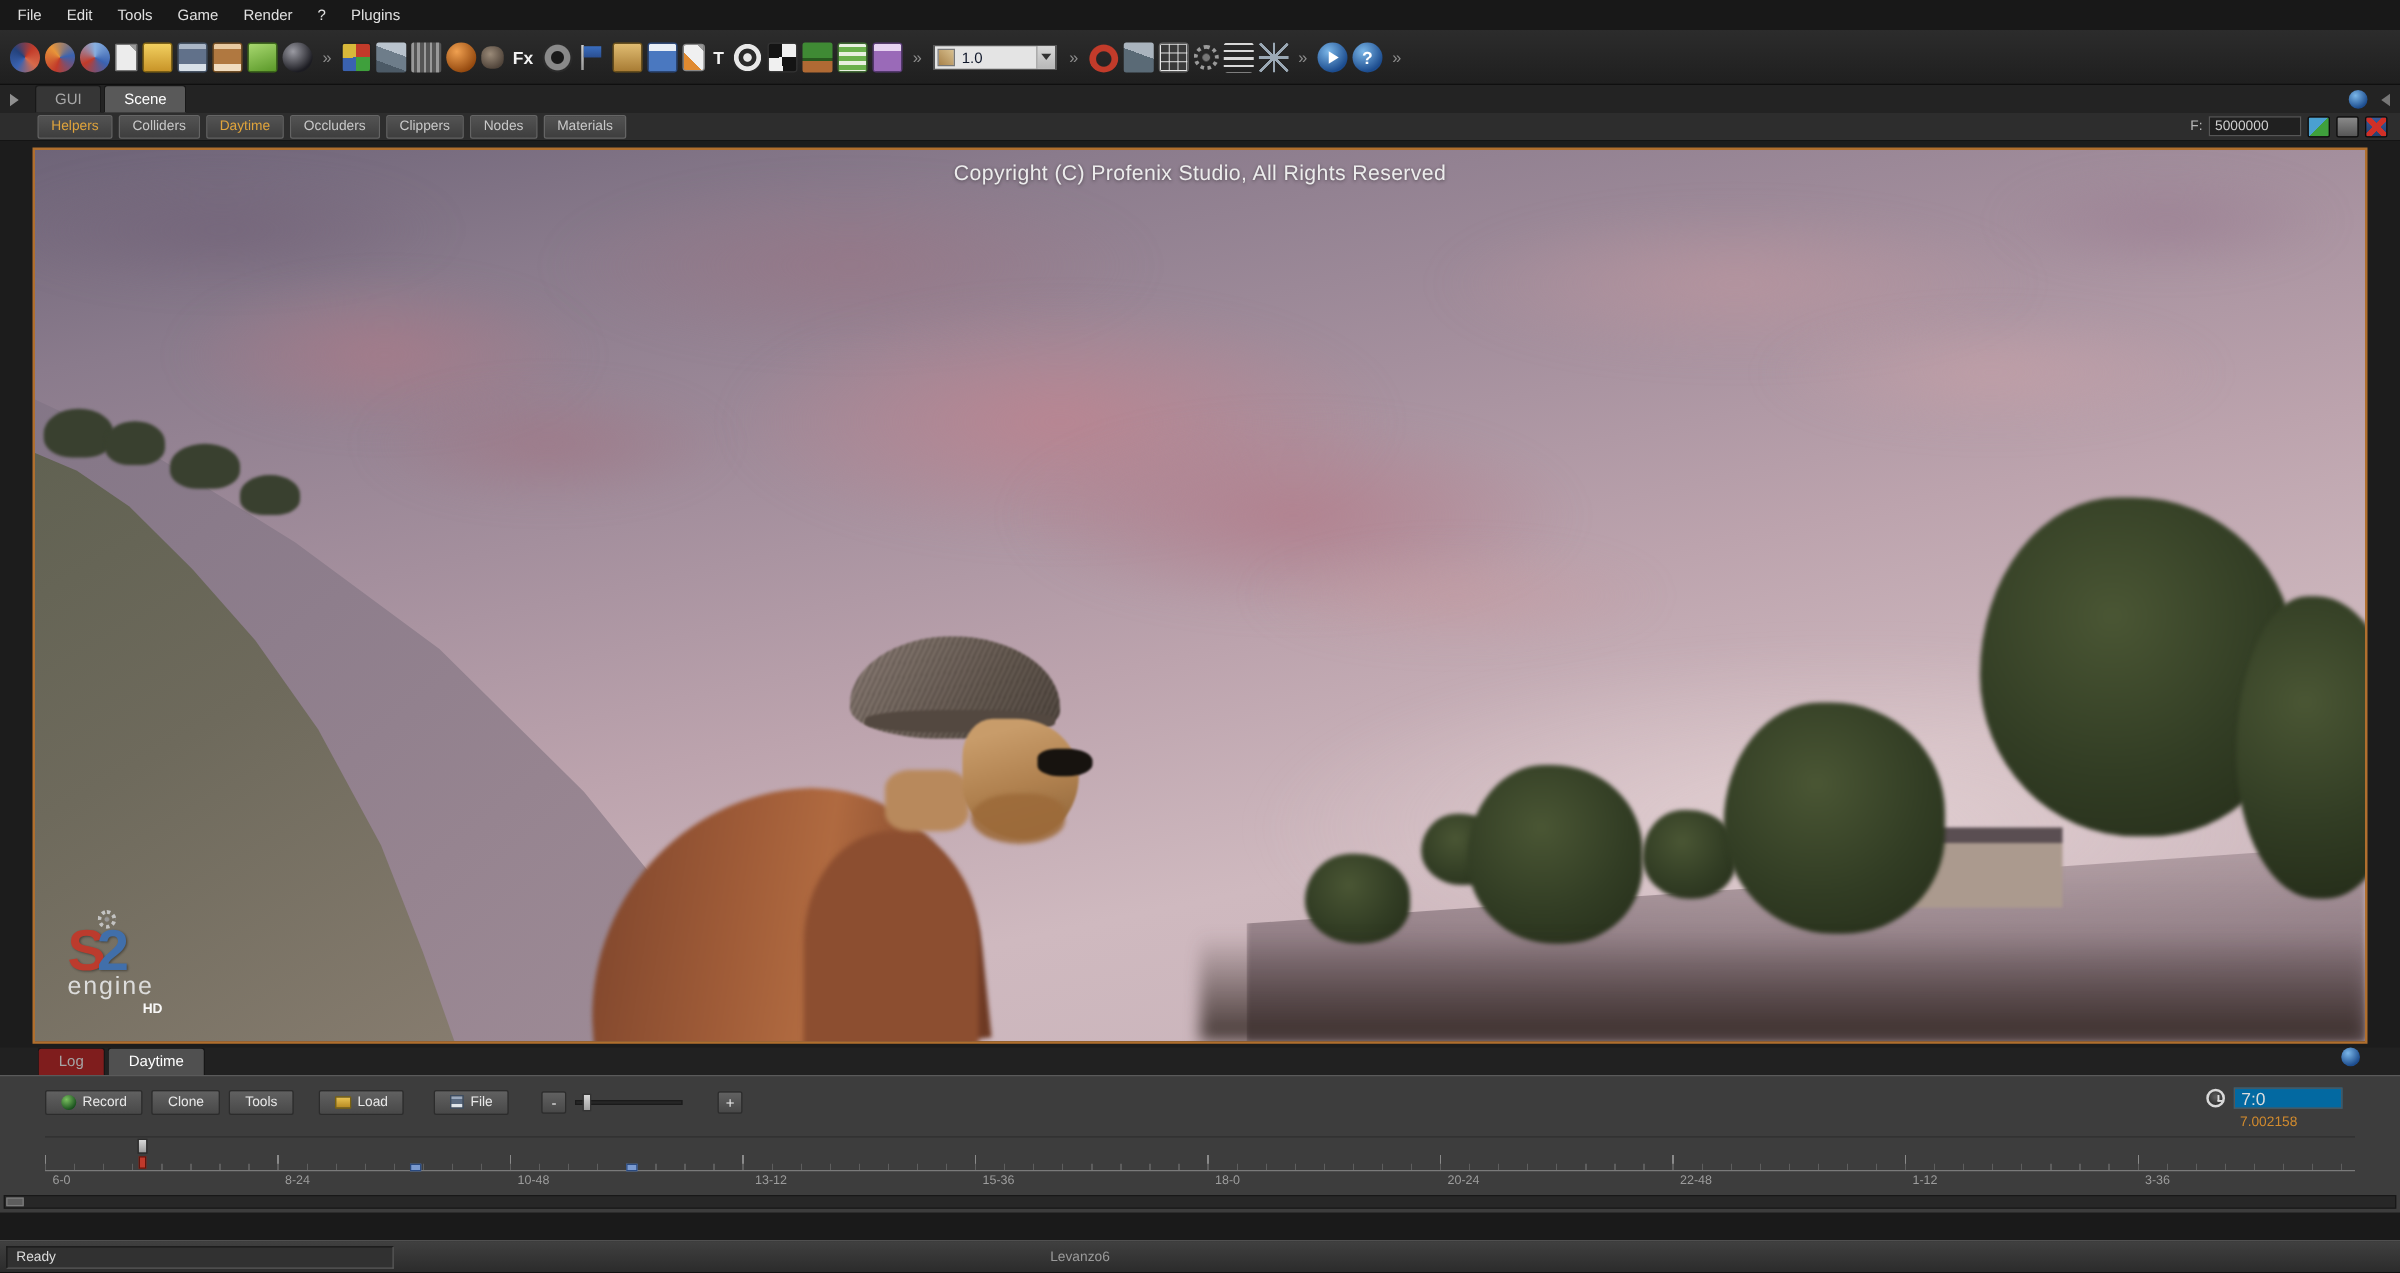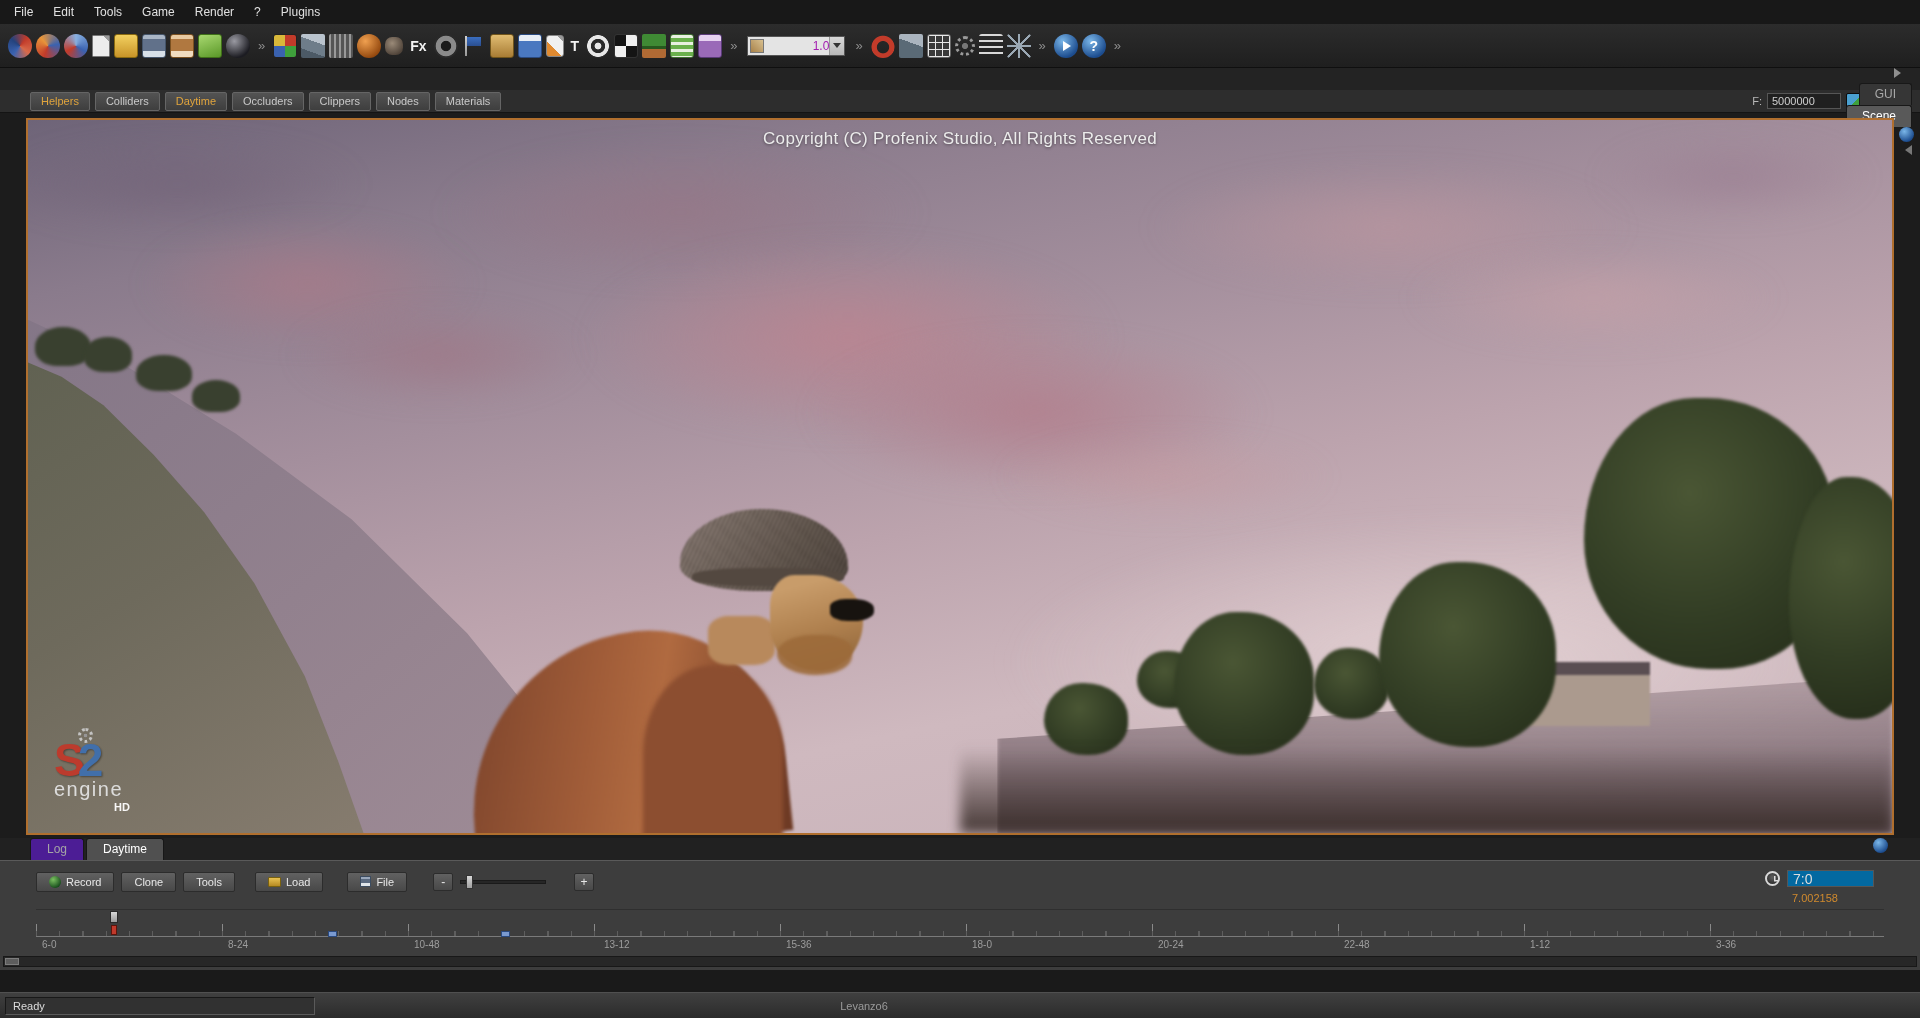--- a/index.html
+++ b/index.html
@@ -9,31 +9,31 @@
 
   
   .menubar { height:24px; background:#181818; display:flex; align-items:center; padding-left:4px; font-size:12px; color:#e0e0e0; }
   .menubar span { padding:2px 10px; cursor:default; }
 
   
   .toolbar { height:44px; background:linear-gradient(#2c2c2c,#1f1f1f); border-bottom:1px solid #0f0f0f; display:flex; align-items:center; padding:0 6px; }
   .ti { display:inline-block; width:24px; height:24px; margin:0 2px; border-radius:3px; flex:none; position:relative; }
   .sep { color:#8d8d8d; font-size:13px; margin:0 6px; flex:none; }
   .tlabel { color:#f2f2f2; font-size:14px; font-weight:bold; margin:0 5px; flex:none; }
-  .combo { display:flex; align-items:center; background:#e4e4e4; border:1px solid #555; height:20px; width:98px; margin:4px 4px; color:#a21caf; font-size:12px; flex:none;text-align:right; }
+  .combo { display:flex; align-items:center; background:#e4e4e4; border:1px solid #555; height:20px; width:98px; margin:4px 4px; color:#0f172a; font-size:12px; flex:none; }
   .combo .swatch { width:14px; height:14px; margin:2px; background:linear-gradient(45deg,#a8824a,#d8c090); border:1px solid #777; }
   .combo .val { flex:1; padding-left:3px; }
   .combo .dd { width:15px; height:100%; background:linear-gradient(#d8d8d8,#b8b8b8); border-left:1px solid #999; display:flex; align-items:center; justify-content:center; }
   .tri-down { width:0; height:0; border:4px solid transparent; border-top:5px solid #333; margin-top:4px; }
   .orb-blue { background:radial-gradient(circle at 36% 30%,#7ab6e8,#1c4c8e 72%); border-radius:50%; }
   .tri-play { position:absolute; left:9px; top:7px; width:0; height:0; border:5px solid transparent; border-left:8px solid #fff; }
   .help-glyph { position:absolute; width:100%; text-align:center; top:4px; color:#fff; font-weight:bold; font-size:14px; }
 
   
-  .tabrow { height:22px; background:#232323; display:flex; align-items:flex-end; padding:0 6px; position:relative;flex-direction:column; }
+  .tabrow { height:22px; background:#232323; display:flex; align-items:flex-end; padding:0 6px; position:relative; }
   .arrow-r { width:0; height:0; border:5px solid transparent; border-left:7px solid #8f8f8f; margin:0 8px 5px 2px; }
   .arrow-l { width:0; height:0; border:5px solid transparent; border-right:7px solid #777; margin:0 2px 5px 6px; }
   .vtab { padding:3px 15px 4px; font-size:12px; background:#363636; color:#a8a8a8; margin-right:2px; border:1px solid #181818; border-bottom:none; border-radius:3px 3px 0 0; }
   .vtab.active { background:#595959; color:#fff; }
   .tabrow .spacer { flex:1; }
   .orb-sm { width:15px; height:15px; border-radius:50%; margin-bottom:3px; flex:none; }
 
   
   .scenebar { height:23px; background:#2d2d2d; border-bottom:1px solid #141414; display:flex; align-items:center; gap:5px; padding:0 10px 0 30px; }
   .sbtn { padding:2px 10px 3px; font-size:11px; background:linear-gradient(#535353,#3e3e3e); border:1px solid #656565; border-radius:2px; color:#c9c9c9; flex:none; }
@@ -83,21 +83,21 @@
   .logo { position:absolute; left:26px; bottom:20px; width:130px; opacity:0.95; }
   .logo-gear { position:absolute; left:24px; top:-10px; width:15px; height:15px; border:3px dotted #c8c8c8; border-radius:50%; background:radial-gradient(circle,#999 28%,transparent 32%); }
   .logo-s2 { font-size:46px; font-weight:bold; line-height:44px; }
   .logo-s { color:#c0392b; text-shadow:1px 1px 2px rgba(0,0,0,0.4); }
   .logo-2 { color:#3f6fae; margin-left:-7px; text-shadow:1px 1px 2px rgba(0,0,0,0.4); }
   .logo-engine { font-size:20px; color:#e2e2e2; letter-spacing:1.5px; margin-top:-4px; }
   .logo-hd { font-size:11px; font-weight:bold; color:#fff; text-align:right; width:76px; }
 
   
   .btabrow { height:22px; background:#212121; display:flex; align-items:flex-end; padding:0 30px; position:relative; }
-  .btab { padding:3px 16px 4px; font-size:12px; background:#4c1d95; color:#a5a5a5; margin-right:2px; border:1px solid #171717; border-bottom:none; border-radius:3px 3px 0 0; }
+  .btab { padding:3px 16px 4px; font-size:12px; background:#7f1d1d; color:#a5a5a5; margin-right:2px; border:1px solid #171717; border-bottom:none; border-radius:3px 3px 0 0; }
   .btab.active { background:#505050; color:#fff; }
   .btabrow .orb-sm { position:absolute; right:32px; bottom:4px; }
 
   
   .bpanel { height:110px; background:#3d3d3d; border-top:1px solid #5a5a5a; position:relative; }
   .controls { display:flex; align-items:center; gap:7px; padding:9px 0 0 36px; height:32px; }
   .btn { display:flex; align-items:center; justify-content:center; gap:5px; height:20px; padding:0 12px;
     background:linear-gradient(#616161,#484848); border:1px solid #2c2c2c; border-radius:2px; color:#e8e8e8; font-size:11px; flex:none; }
   .orb-green { width:12px; height:12px; border-radius:50%; background:radial-gradient(circle at 35% 30%,#7ac060,#174d1c 75%); }
   .mini-folder { width:13px; height:10px; background:linear-gradient(#e8c253,#b68a22); border:1px solid #79610f; border-radius:1px; }

